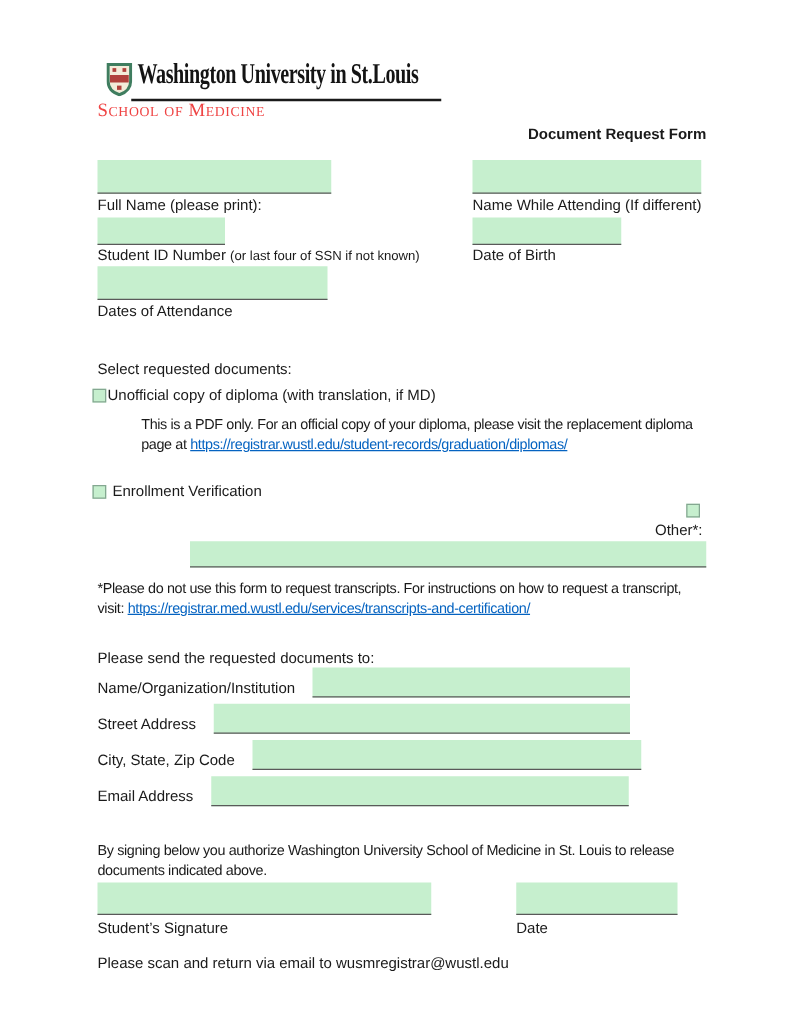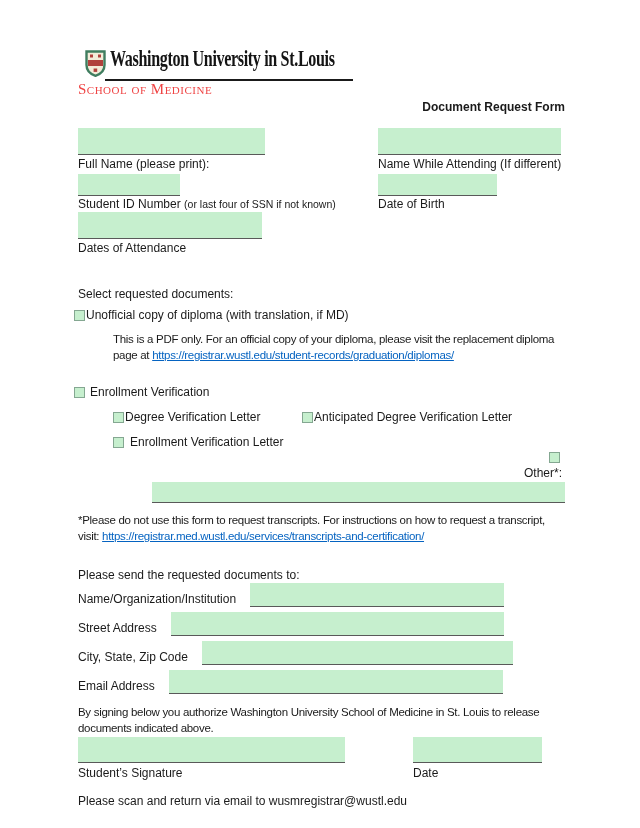--- a/index.html
+++ b/index.html
@@ -129,36 +129,20 @@
 
   <div class="note-indent tight" style="margin-top:8px;">
     <span>This is a PDF only.  For an official copy of your diploma, please visit the replacement diploma page at </span><a class="link">https://registrar.wustl.edu/student-records/graduation/diplomas/</a>
   </div>
 
   <div class="cb-row" style="margin-top:22px;">
     <span class="cb"></span>
     <span>Enrollment Verification</span>
   </div>
 
-  <div class="sub-rows">
-    <div class="sub-row" style="margin-top:10px;">
-      <span class="sub-item1">
-        <span class="cb"></span>
-        <span>Degree Verification Letter</span>
-      </span>
-      <span class="sub-item2">
-        <span class="cb"></span>
-        <span>Anticipated Degree Verification Letter</span>
-      </span>
-    </div>
-    <div class="sub-row gap" style="margin-top:10px;">
-      <span class="cb"></span>
-      <span>Enrollment Verification Letter</span>
-    </div>
-  </div>
 
   <div class="other-row" style="margin-top:2px;flex-direction:column;">
     <span class="cb"></span>
     <span class="other-label">Other*:</span>
     <div class="fbox other-box"></div>
   </div>
 
   <div class="tight bold" style="margin-top:9px; width:489px;">
     <span>*Please do not use this form to request transcripts.  For instructions on how to request a transcript, visit: </span><a class="link bold">https://registrar.med.wustl.edu/services/transcripts-and-certification/</a>
   </div>
@@ -175,21 +159,21 @@
   </div>
   <div class="mail-row" style="margin-top:5px;">
     <span class="mlabel">City, State, Zip Code</span>
     <div class="fbox mail-box" style="width:311px;"></div>
   </div>
   <div class="mail-row" style="margin-top:5px;">
     <span class="mlabel">Email Address</span>
     <div class="fbox mail-box" style="width:334px;"></div>
   </div>
 
-  <div class="tight" style="margin-top:10px; width:500px;">By signing below you authorize Washington University School of Medicine in St. Louis to release documents indicated above.</div>
+  <div class="tight" style="margin-top:28px; width:500px;">By signing below you authorize Washington University School of Medicine in St. Louis to release documents indicated above.</div>
 
   <div class="sig-row" style="margin-top:1px;">
     <div class="sig-col1">
       <div class="fbox sig-box1"></div>
     </div>
     <div>
       <div class="fbox sig-box2"></div>
     </div>
   </div>
   <div class="sig-row" style="margin-top:3px;">

